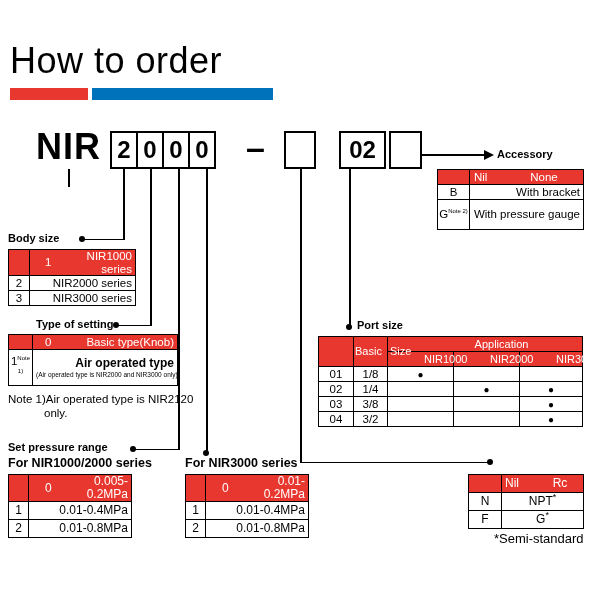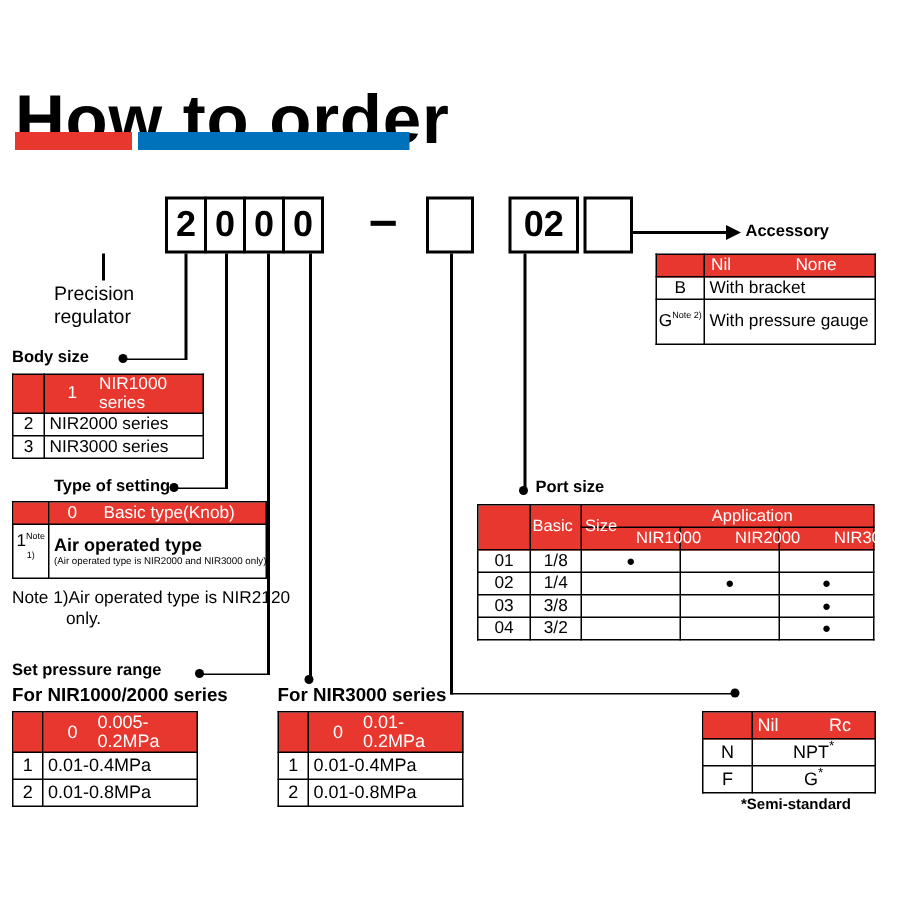--- a/index.html
+++ b/index.html
@@ -1,21 +1,21 @@
 <!DOCTYPE html>
 <html style="--accent-red: #e8372e; --accent-blue: #0072bc;"><head>
 <meta charset="utf-8">
 <style>
   * { margin:0; padding:0; box-sizing:border-box; }
   html,body { background:#fff; }
   body { font-family:"Liberation Sans","DejaVu Sans",sans-serif; color:#000; }
   .canvas { position:relative; width:600px; height:600px; background:#fff; overflow:hidden; }
 
   
-  .title { position:absolute; left:10px; top:40px; font-size:46px; font-weight:700; letter-spacing:.5px;margin-top:12px; }
+  .title { position:absolute; left:10px; top:40px; font-size:36px; font-weight:400; letter-spacing:.5px; }
   .bar { position:absolute; top:88px; height:12px; }
   .bar.red { left:10px; width:78px; background:var(--accent-red,#e8372e); }
   .bar.blue { left:92px; width:181px; background:var(--accent-blue,#0072bc); }
 
   
   .nir { position:absolute; left:36px; top:126px; font-size:36px; font-weight:700; letter-spacing:1px; }
   .digit-strip { position:absolute; left:110px; top:131px; display:flex; }
   .digit-strip .cell { width:28px; height:38px; border:2px solid #000; margin-left:-2px;
       display:flex; align-items:center; justify-content:center; font-size:24px; font-weight:700; background:#fff; }
   .digit-strip .cell:first-child { margin-left:0; }
@@ -32,58 +32,58 @@
   .arrow-r { position:absolute; width:0; height:0; border-top:5px solid transparent;
       border-bottom:5px solid transparent; border-left:10px solid #000; }
 
   
   .seclabel { position:absolute; font-size:11px; font-weight:700; white-space:nowrap; }
   .sublabel { position:absolute; font-size:12.5px; font-weight:700; white-space:nowrap; }
 
   
   table.tbl { position:absolute; border-collapse:collapse; table-layout:fixed; background:#fff; }
   .tbl td { border:1.5px solid #000; font-size:11.5px; height:15px; padding:0 3px;
-      vertical-align:middle; line-height:1.1; text-align:left; }
+      vertical-align:middle; line-height:1.1; text-align:right; }
   .tbl td.sym, .tbl td.ctr { text-align:center; padding:0 1px; }
   .tbl tr.hl td { background:var(--accent-red,#e8372e); color:#fff;padding-left:36px; }
   .tbl.h18 td { height:18px; font-size:12px; }
   .tbl .hdr11 { font-size:11px; text-align:center; }
   .tbl td.dotcell { text-align:center; font-size:10px; padding:0; }
   .tbl td.tall { height:36px; }
   .tbl td.tall2 { height:30px; }
   sup.tiny { font-size:6px; vertical-align:super; line-height:0; }
   sup.star { font-size:9px; vertical-align:super; line-height:0; }
   .tos-main { font-size:12px; font-weight:700; }
   .tos-sub { font-size:6.5px; white-space:nowrap; }
 
   .note { position:absolute; line-height:1.25; }
   .note1 { left:8px; top:392px; width:200px; font-size:11.5px; padding-left:36px; text-indent:-36px; }
   .note2 { left:437px; top:238px; width:148px; font-size:10px; padding-left:37px; text-indent:-37px; line-height:1.28; }
-  .semistd { position:absolute; left:494px; top:531px; font-size:10px; font-weight:700; }
+  .semistd { position:absolute; left:494px; top:531px; font-size:13px; font-weight:400; }
 </style>
 </head>
 <body>
 
 <div class="canvas">
 
   <div class="title">How to order</div>
   <div class="bar red"></div>
   <div class="bar blue"></div>
 
+  <div class="nir">NIR</div>
   <div class="digit-strip">
     <div class="cell">2</div>
     <div class="cell">0</div>
     <div class="cell">0</div>
     <div class="cell">0</div>
   </div>
   <div class="dash">–</div>
   <div class="mbox" style="left:284px; width:32px;"></div>
   <div class="mbox" style="left:339px; width:47px;">02</div>
   <div class="mbox" style="left:389px; width:33px;"></div>
-  <div class="precision">Precision regulator</div>
 
   <div class="vline" style="left:68px; top:169px; height:18px;"></div>
 
   <div class="vline" style="left:123px; top:169px; height:71px;"></div>
   <div class="hline" style="left:82px; top:238.5px; width:42px;"></div>
   <div class="dot" style="left:79px; top:236px;"></div>
 
   <div class="vline" style="left:150px; top:169px; height:157px;"></div>
   <div class="hline" style="left:116px; top:324.5px; width:35px;"></div>
   <div class="dot" style="left:113px; top:322px;"></div>

